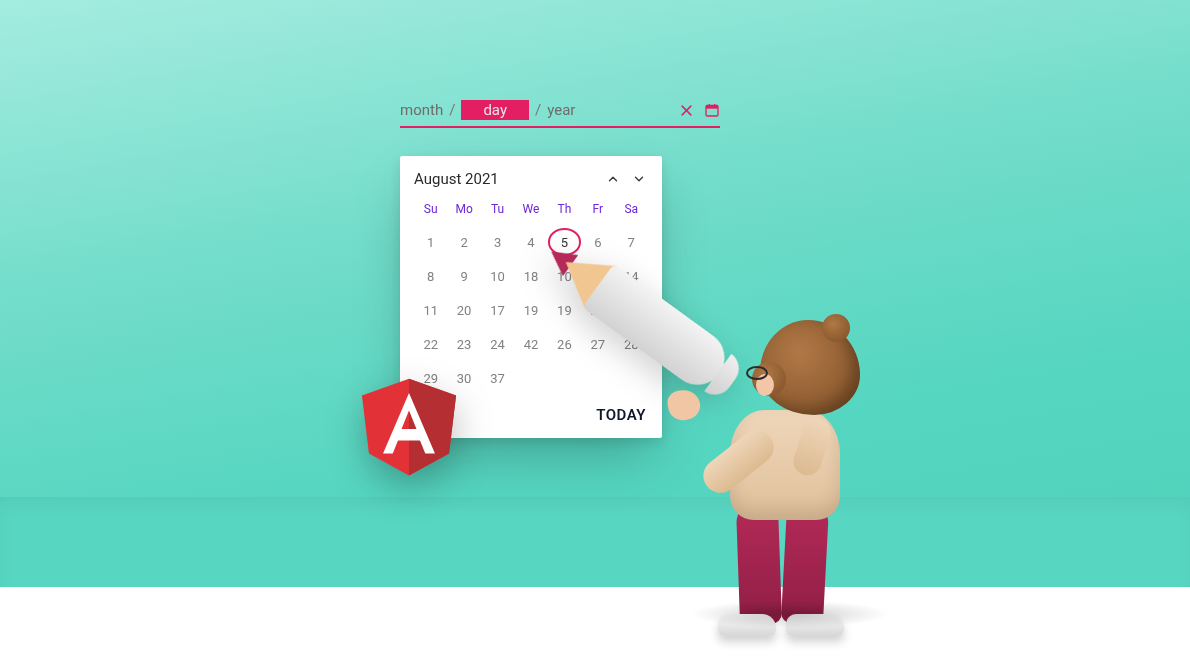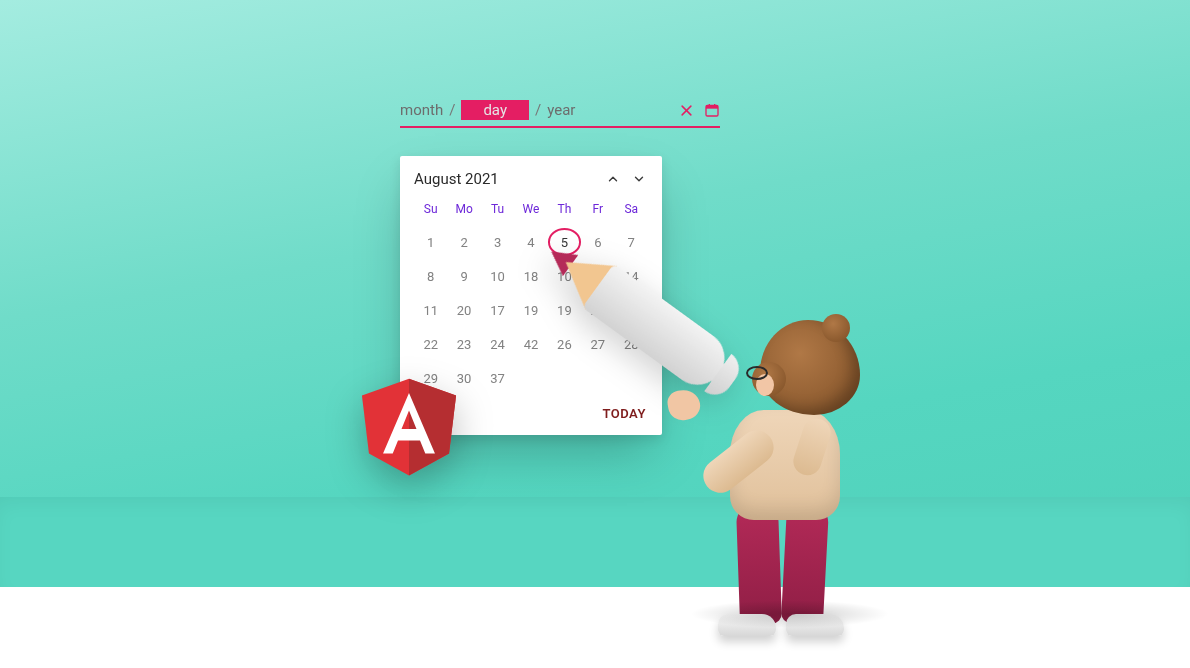--- a/index.html
+++ b/index.html
@@ -71,22 +71,22 @@
     cursor: pointer;
     border-radius: 50%;
   }
   .daycell.sel {
     border: 2px solid #e41e63;
     color: #333;
   }
   .cal-foot {
     display: flex; justify-content: flex-end;
     margin-top: 10px;
-    font-size: 13px; font-weight: 600; letter-spacing: 0.5px;
-    color: #7f1d1d;
+    font-size: 15px; font-weight: 600; letter-spacing: 0.5px;
+    color: #0f172a;
   }
   .today-btn { cursor: pointer; padding: 4px 2px; }
 
   
   .shield-wrap {
     position: absolute;
     left: 354px; top: 366px;
     width: 110px; height: 118px;
     filter: drop-shadow(0 14px 18px rgba(0,0,0,0.25));
   }

